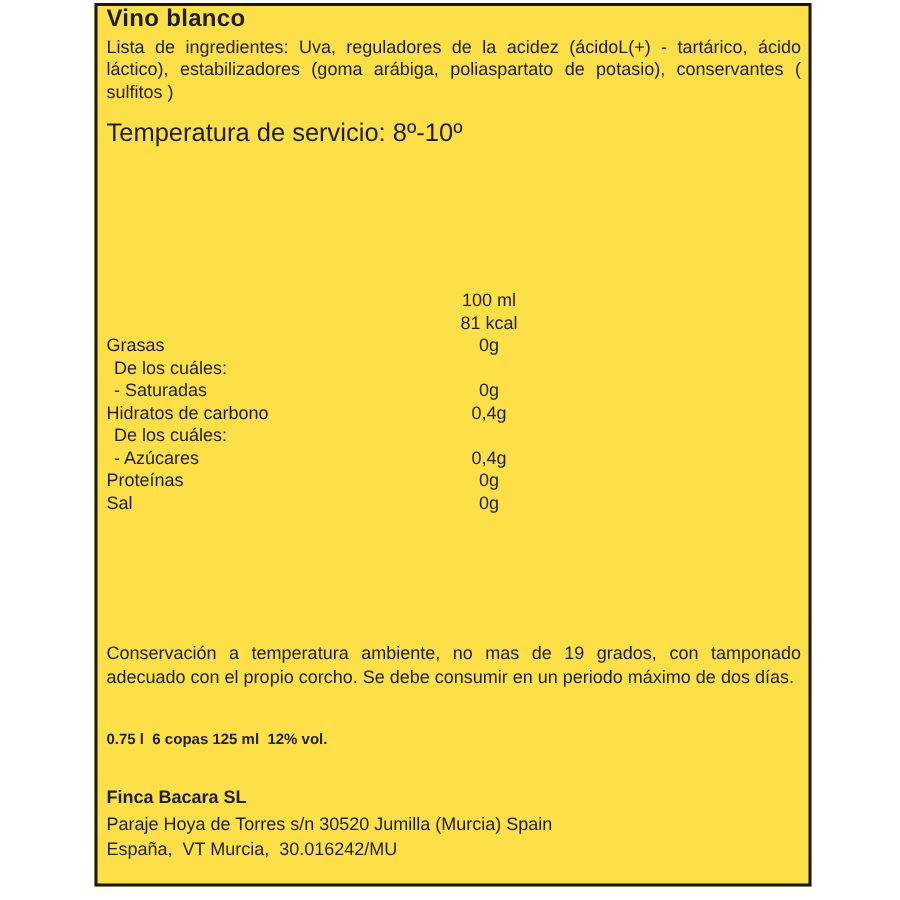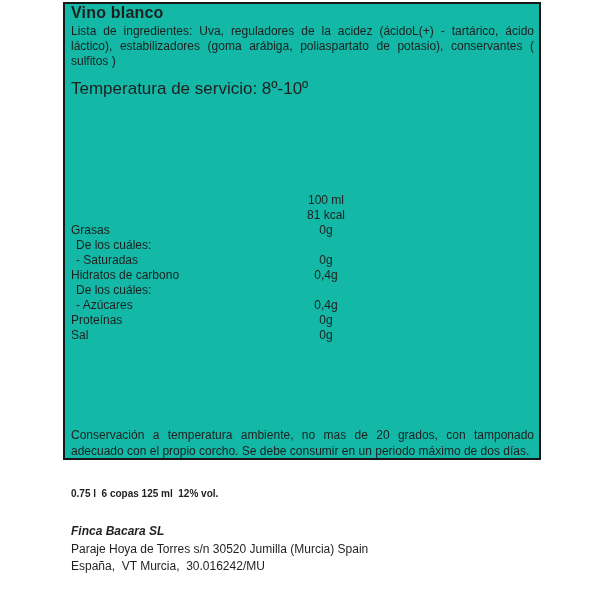--- a/index.html
+++ b/index.html
@@ -13,24 +13,24 @@
     position: relative;
     font-family: "Liberation Sans", sans-serif;
     color: #1f1f1f;
     overflow: hidden;
   }
   .label-box {
     position: absolute;
     left: 63px;
     top: 2px;
     width: 478px;
-    height: 458px;
+    height: 589px;
     box-sizing: border-box;
     border: 2px solid #171717;
-    background: #14b8a6;
+    background: #fde047;
   }
   .title {
     position: absolute;
     top: 0px;
     left: 6px;
     margin: 0;
     font-size: 16px;
     line-height: 18px;
     font-weight: bold;
     letter-spacing: 0.2px;
@@ -95,21 +95,21 @@
     white-space: pre;
   }
   .producer {
     position: absolute;
     top: 519px;
     left: 6px;
     right: 5px;
     font-size: 12px;
     line-height: 17.5px;
   }
-  .producer-name { font-weight: bold; font-style: italic; }
+  .producer-name { font-weight: bold; }
   .pre { white-space: pre; }
 </style>
 </head>
 <body>
 
 <div class="label-box">
 
   <h1 class="title">Vino blanco</h1>
 
   <p class="para ingredients"><span>Lista de ingredientes: Uva, reguladores de la acidez (ácidoL(+) - tartárico, ácido láctico), estabilizadores (goma arábiga, poliaspartato de potasio), conservantes ( </span><span class="bold-word">sulfitos</span><span> )</span></p>
@@ -154,21 +154,21 @@
     <div class="nrow">
       <span class="nlabel">Proteínas</span>
       <span class="nvalue">0g</span>
     </div>
     <div class="nrow">
       <span class="nlabel">Sal</span>
       <span class="nvalue">0g</span>
     </div>
   </div>
 
-  <p class="para conservation">Conservación a temperatura ambiente, no mas de 20 grados, con tamponado adecuado con el propio corcho. Se debe consumir en un periodo máximo de dos días.</p>
+  <p class="para conservation">Conservación a temperatura ambiente, no mas de 19 grados, con tamponado adecuado con el propio corcho. Se debe consumir en un periodo máximo de dos días.</p>
 
   <div class="volume-line">0.75 l  6 copas 125 ml  12% vol.</div>
 
   <div class="producer">
     <div class="producer-name">Finca Bacara SL</div>
     <div>Paraje Hoya de Torres s/n 30520 Jumilla (Murcia) Spain</div>
     <div class="pre">España,  VT Murcia,  30.016242/MU</div>
   </div>
 
 </div>

